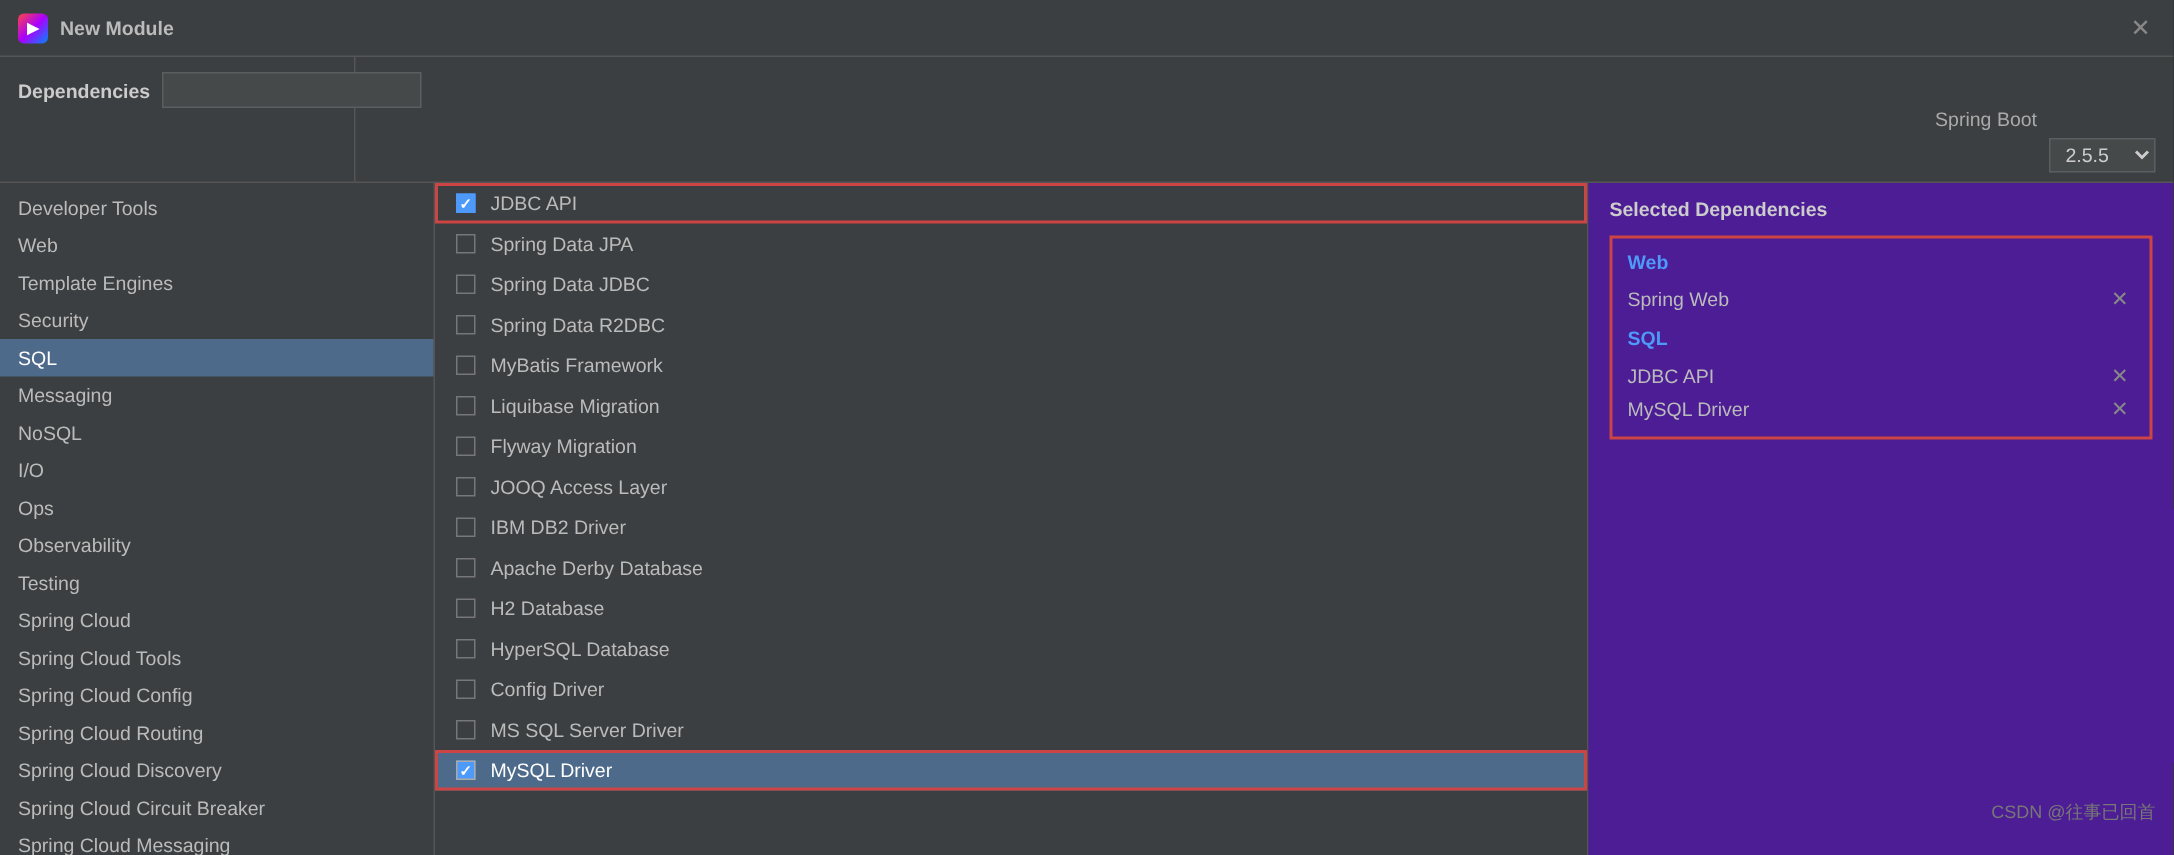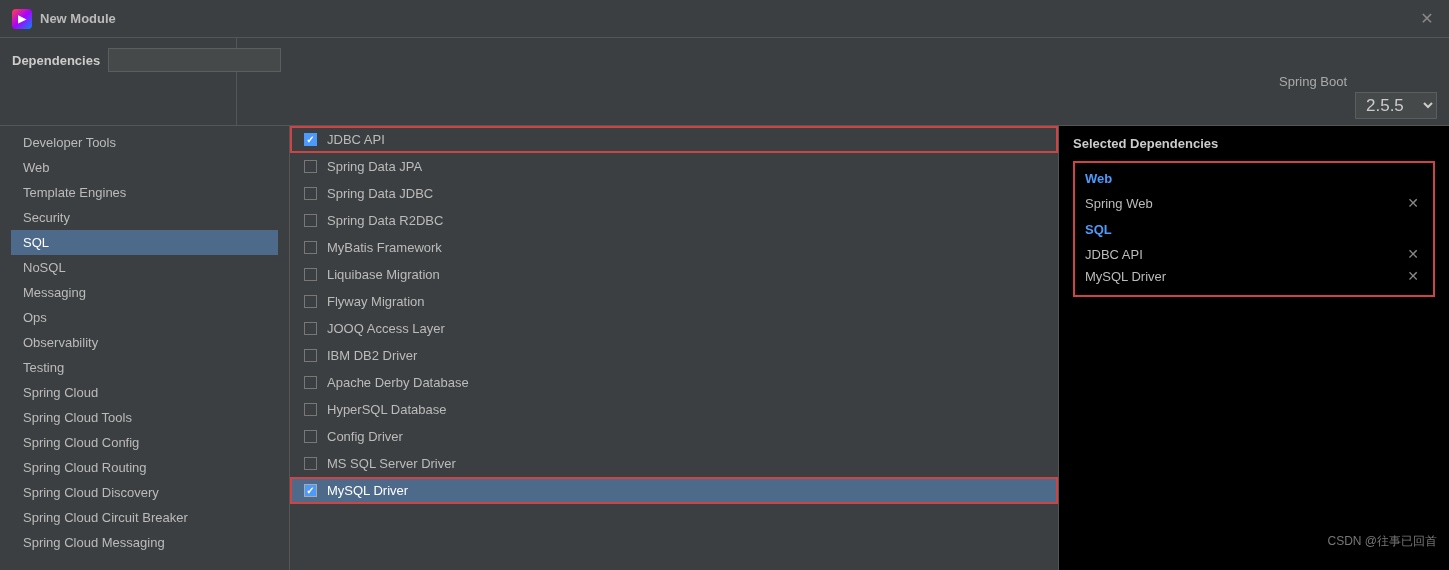--- a/index.html
+++ b/index.html
@@ -98,21 +98,21 @@
       color: #bbbbbb;
       padding: 3px 8px;
       font-size: 12px;
       outline: none;
       height: 24px;
     }
 
     .sidebar-list {
       flex: 1;
       overflow-y: auto;
-      padding: 4px 11px;
+      padding: 4px 0;
     }
 
     .sidebar-item {
       padding: 5px 12px;
       cursor: pointer;
       color: #bbbbbb;
       font-size: 13px;
       white-space: nowrap;
     }
 
@@ -167,21 +167,21 @@
     .checkbox.checked::after {
       content: '✓';
       color: white;
       font-size: 10px;
       font-weight: bold;
     }
 
     
     .right-panel {
       width: 390px;
-      background: #000000;
+      background: #4c1d95;
       padding: 10px 14px;
       overflow-y: auto;
     }
 
     .right-panel-title {
       font-size: 13px;
       font-weight: bold;
       color: #cccccc;
       margin-bottom: 10px;
     }
@@ -229,21 +229,21 @@
     .spring-boot-label {
       color: #aaaaaa;
       font-size: 13px;
       text-align: right;
     }
 
     .spring-boot-select {
       background: #45494a;
       border: 1px solid #5a5e60;
       color: #cccccc;
-      font-size: 17px;
+      font-size: 13px;
       padding: 2px 6px;
       outline: none;
       cursor: pointer;
       margin-top: 48px;
     }
 
     .top-area {
       display: flex;
       border-bottom: 1px solid #555;
     }
@@ -306,22 +306,23 @@
 
   <div class="main-area">
 
     <div class="sidebar">
       <div class="sidebar-list">
         <div class="sidebar-item">Developer Tools</div>
         <div class="sidebar-item">Web</div>
         <div class="sidebar-item">Template Engines</div>
         <div class="sidebar-item">Security</div>
         <div class="sidebar-item active">SQL</div>
+        <div class="sidebar-item">Messaging</div>
         <div class="sidebar-item">NoSQL</div>
-        <div class="sidebar-item">Messaging</div>
+        <div class="sidebar-item">I/O</div>
         <div class="sidebar-item">Ops</div>
         <div class="sidebar-item">Observability</div>
         <div class="sidebar-item">Testing</div>
         <div class="sidebar-item">Spring Cloud</div>
         <div class="sidebar-item">Spring Cloud Tools</div>
         <div class="sidebar-item">Spring Cloud Config</div>
         <div class="sidebar-item">Spring Cloud Routing</div>
         <div class="sidebar-item">Spring Cloud Discovery</div>
         <div class="sidebar-item">Spring Cloud Circuit Breaker</div>
         <div class="sidebar-item">Spring Cloud Messaging</div>
@@ -373,20 +374,24 @@
       <div class="dep-item">
         <div class="checkbox"></div>
         <span>IBM DB2 Driver</span>
       </div>
 
       <div class="dep-item">
         <div class="checkbox"></div>
         <span>Apache Derby Database</span>
       </div>
 
+      <div class="dep-item">
+        <div class="checkbox"></div>
+        <span>H2 Database</span>
+      </div>
 
       <div class="dep-item">
         <div class="checkbox"></div>
         <span>HyperSQL Database</span>
       </div>
 
       <div class="dep-item">
         <div class="checkbox"></div>
         <span>Config Driver</span>
       </div>

